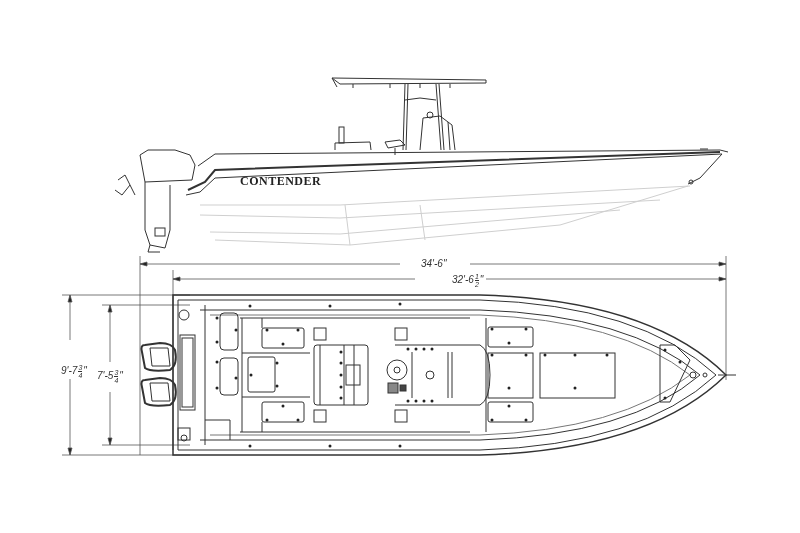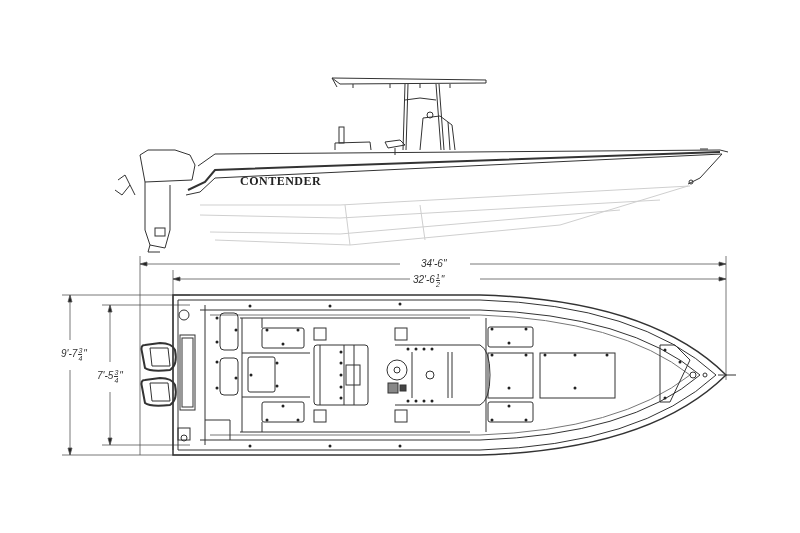--- a/index.html
+++ b/index.html
@@ -107,24 +107,24 @@
       <polygon points="70,295 68,302 72,302"></polygon>
         <polygon points="70,455 68,448 72,448"></polygon>
       <polygon points="110,305 108,312 112,312"></polygon>
         <polygon points="110,445 108,438 112,438"></polygon>
     </g>
   </svg>
 
   <div class="dim-label" style="left:418px;top:258px">
     <span>34'-6"</span>
   </div>
-  <div class="dim-label" style="left:410px;top:273px">
+  <div class="dim-label" style="left:449px;top:273px">
     <span>32'-6</span><span class="frac"><span>1</span><span>2</span></span><span>"</span>
   </div>
-  <div class="dim-label" style="left:58px;top:347px">
+  <div class="dim-label" style="left:58px;top:364px">
     <span>9'-7</span><span class="frac"><span>3</span><span>4</span></span><span>"</span>
   </div>
   <div class="dim-label" style="left:94px;top:369px">
     <span>7'-5</span><span class="frac"><span>3</span><span>4</span></span><span>"</span>
   </div>
 
   <svg width="800" height="533" style="position:absolute;left:0;top:0" viewBox="0 0 800 533">
     <g fill="none" stroke="#333" stroke-width="1">
 
       <g>

